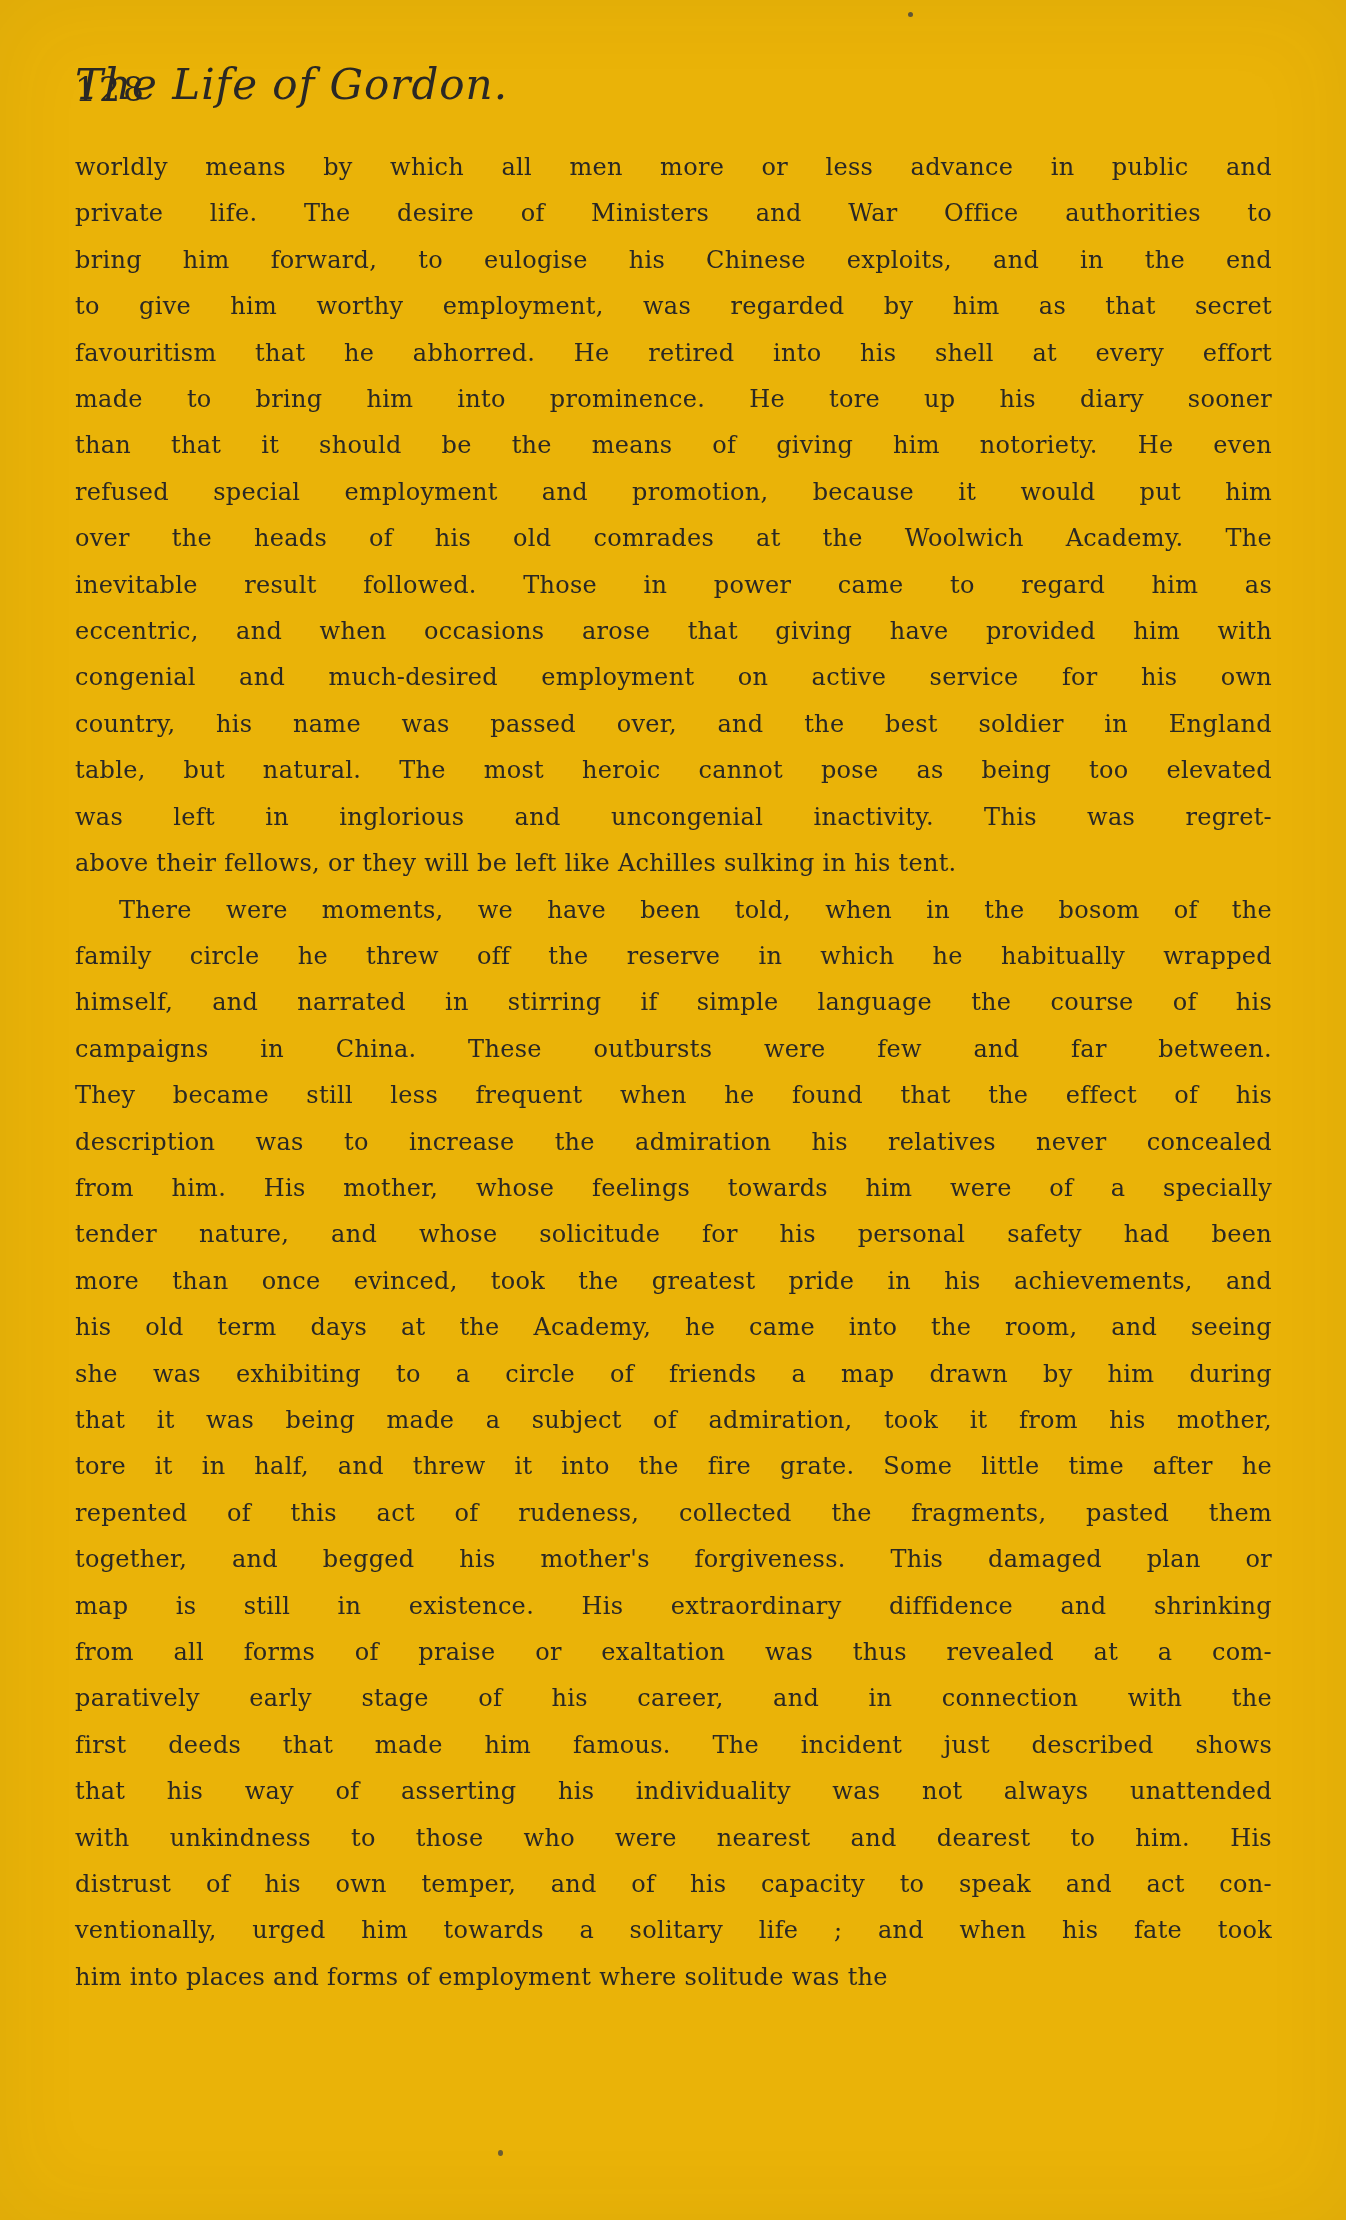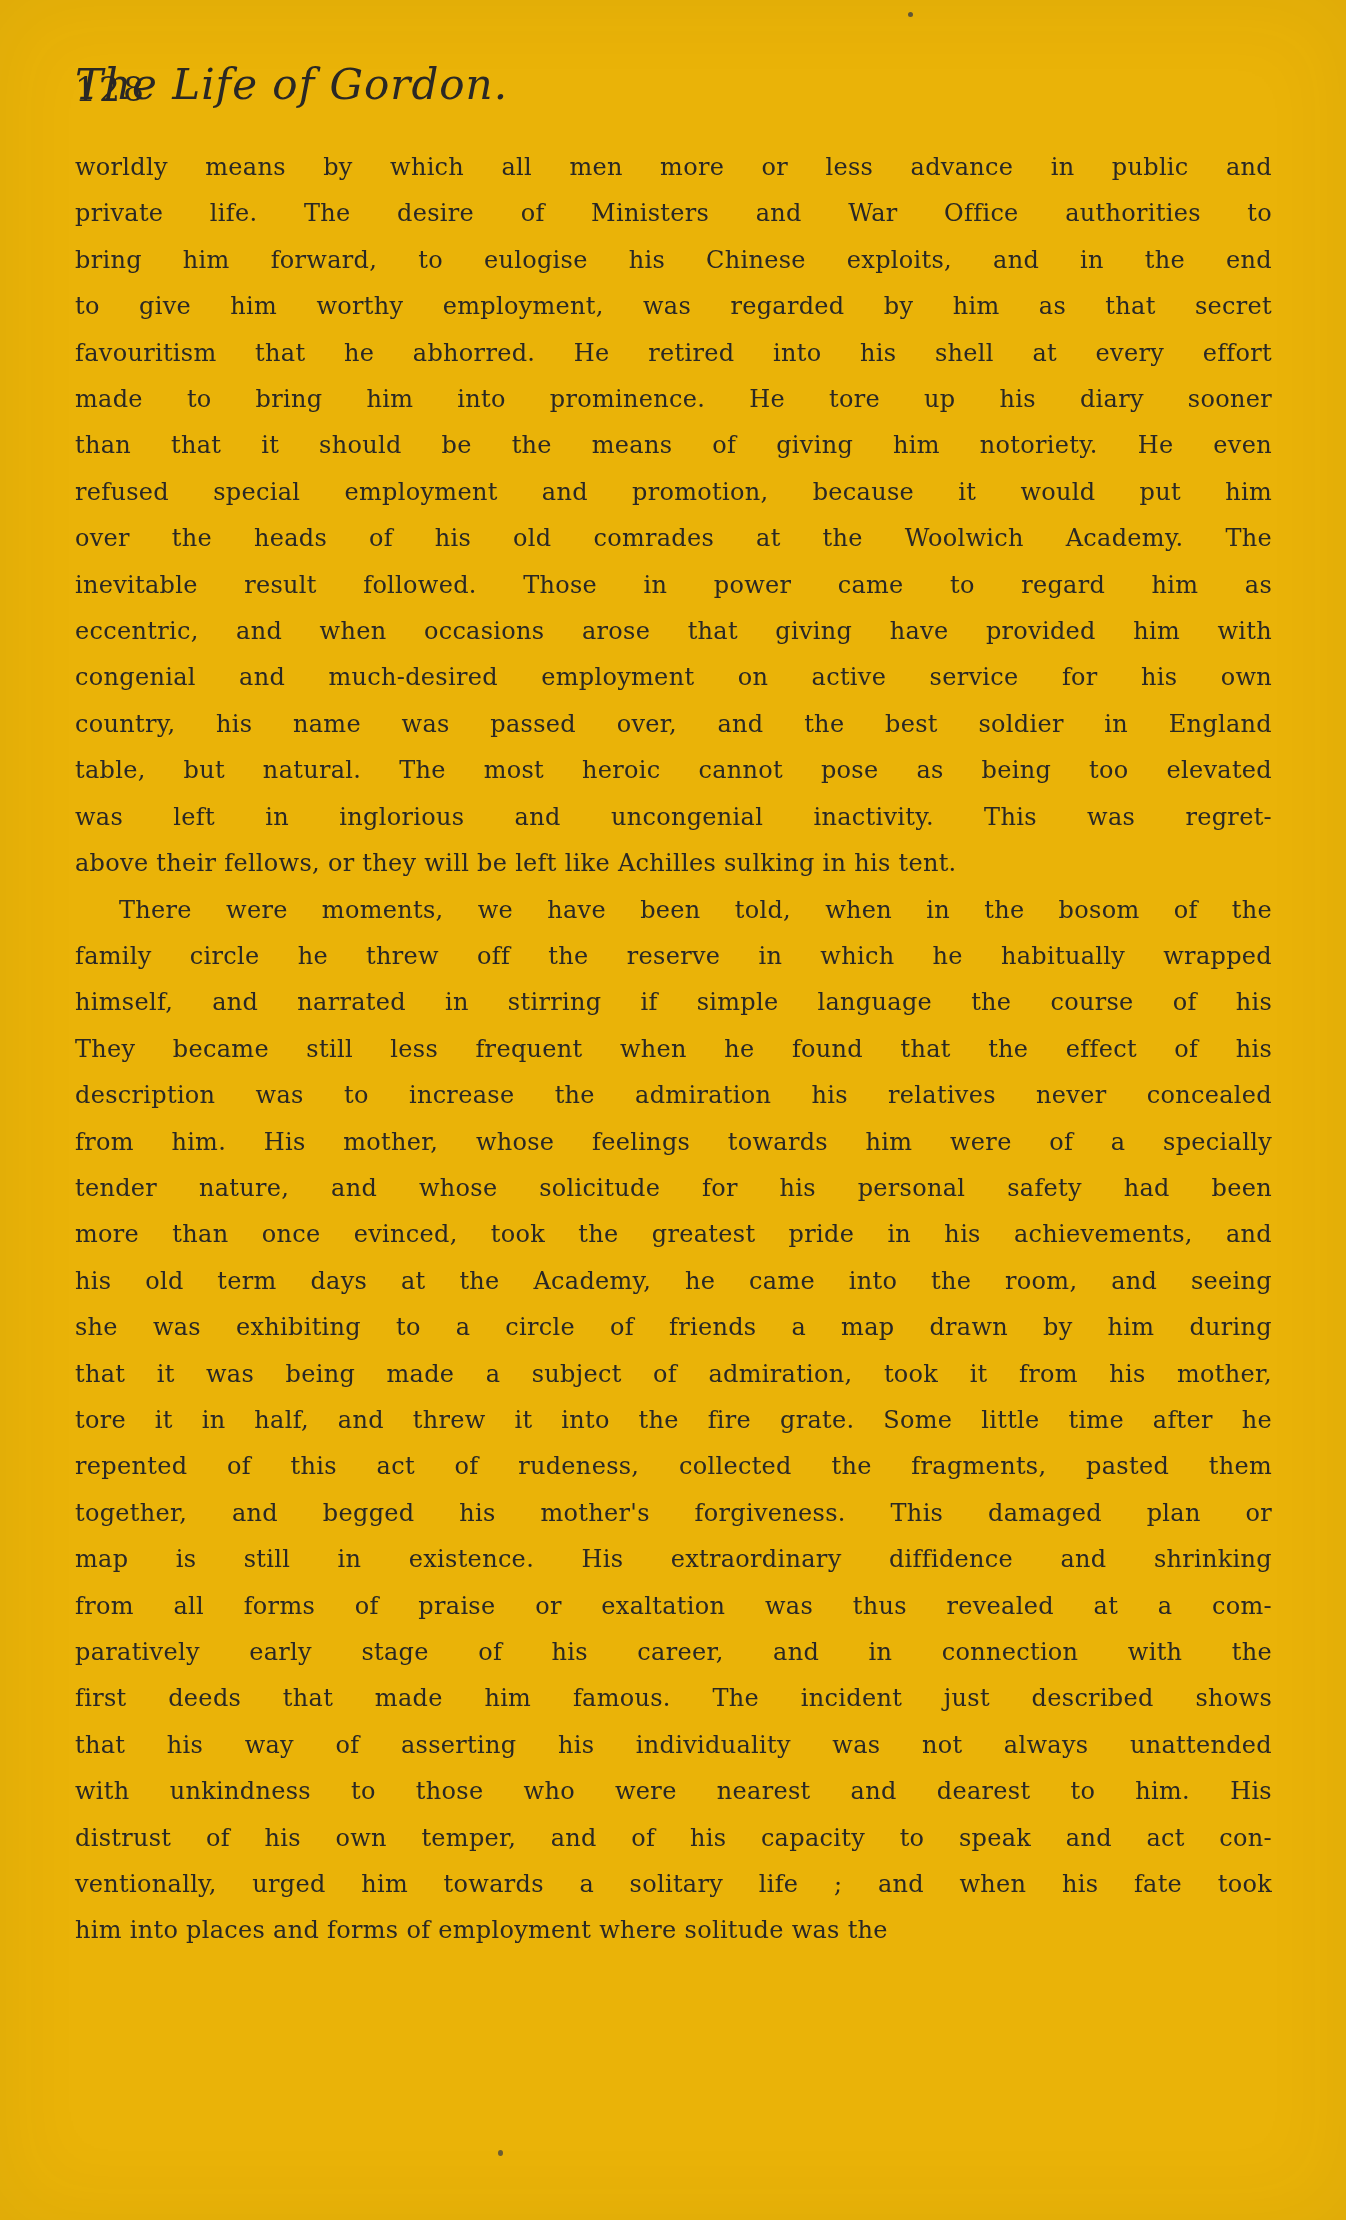--- a/index.html
+++ b/index.html
@@ -87,20 +87,21 @@
         <div class="line">congenial and much-desired employment on active service for his own</div>
         <div class="line">country, his name was passed over, and the best soldier in England</div>
         <div class="line">table, but natural. The most heroic cannot pose as being too elevated</div>
         <div class="line">was left in inglorious and uncongenial inactivity. This was regret-</div>
         <div class="line last">above their fellows, or they will be left like Achilles sulking in his tent.</div>
       </div>
       <div class="paragraph">
         <div class="line indent">There were moments, we have been told, when in the bosom of the</div>
         <div class="line">family circle he threw off the reserve in which he habitually wrapped</div>
         <div class="line">himself, and narrated in stirring if simple language the course of his</div>
+        <div class="line">campaigns in China. These outbursts were few and far between.</div>
         <div class="line">They became still less frequent when he found that the effect of his</div>
         <div class="line">description was to increase the admiration his relatives never concealed</div>
         <div class="line">from him. His mother, whose feelings towards him were of a specially</div>
         <div class="line">tender nature, and whose solicitude for his personal safety had been</div>
         <div class="line">more than once evinced, took the greatest pride in his achievements, and</div>
         <div class="line">his old term days at the Academy, he came into the room, and seeing</div>
         <div class="line">she was exhibiting to a circle of friends a map drawn by him during</div>
         <div class="line">that it was being made a subject of admiration, took it from his mother,</div>
         <div class="line">tore it in half, and threw it into the fire grate. Some little time after he</div>
         <div class="line">repented of this act of rudeness, collected the fragments, pasted them</div>

